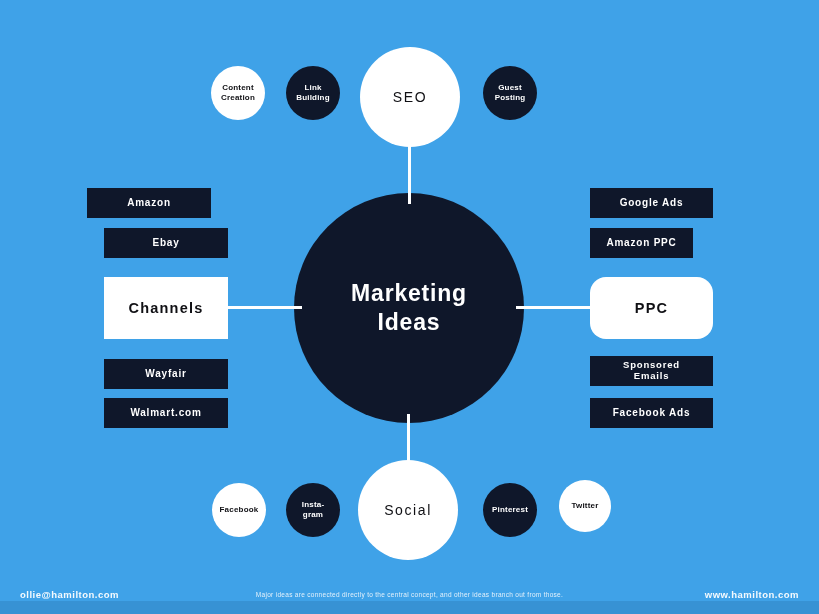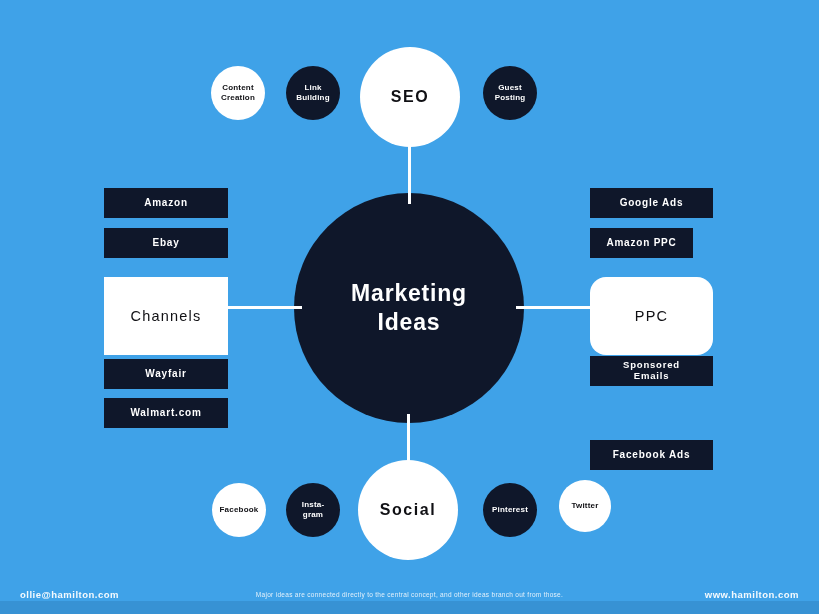--- a/index.html
+++ b/index.html
@@ -27,27 +27,27 @@
   .circle { border-radius:50%; }
   .fill-black { background:#0f172a; color:#ffffff; }
   .fill-white { background:#ffffff; color:#101014; }
   .center-node {
     left:294px; top:193px; width:230px; height:230px;
     font-size:23px; font-weight:bold; letter-spacing:0.8px;
     line-height:1.25; padding:0 44px;
   }
   .main-circle {
     width:100px; height:100px;
-    font-size:16px; font-weight:bold; letter-spacing:1.6px;
+    font-size:14px; font-weight:normal; letter-spacing:1.6px;
   }
   .seo-node    { left:360px; top:47px;  }
   .social-node { left:358px; top:460px; }
   .main-box {
-    width:124px; height:78px;
-    font-size:14.5px; font-weight:normal; letter-spacing:1.2px;
+    width:124px; height:62px;
+    font-size:14.5px; font-weight:bold; letter-spacing:1.2px;
   }
   .channels-node { left:104px; top:277px; }
   .ppc-node      { left:590px; top:277px; width:123px;border-radius:16px; }
   .item-box {
     width:124px; height:30px;
     font-size:10px; font-weight:bold; letter-spacing:0.8px;
     line-height:1.15; padding:0 10px;
   }
   .sat {
     width:54px; height:54px; border-radius:50%;
@@ -106,21 +106,21 @@
   <div class="sat fill-white" style="left:211px; top:66px;">
     <span>Content Creation</span>
   </div>
   <div class="sat fill-black" style="left:286px; top:66px;">
     <span>Link Building</span>
   </div>
   <div class="sat fill-black" style="left:483px; top:66px;">
     <span>Guest Posting</span>
   </div>
 
-  <div class="box fill-black item-box" style="left:104px; top:188px;">
+  <div class="box fill-black item-box" style="left:87px; top:188px;">
     <span>Amazon</span>
   </div>
   <div class="box fill-black item-box" style="left:104px; top:228px;">
     <span>Ebay</span>
   </div>
   <div class="box fill-black item-box" style="left:104px; top:359px;">
     <span>Wayfair</span>
   </div>
   <div class="box fill-black item-box" style="left:104px; top:398px;">
     <span>Walmart.com</span>
@@ -128,21 +128,21 @@
 
   <div class="box fill-black item-box" style="left:590px; top:188px; width:123px;">
     <span>Google Ads</span>
   </div>
   <div class="box fill-black item-box" style="left:590px; top:228px; width:103px;">
     <span>Amazon PPC</span>
   </div>
   <div class="box fill-black item-box" style="left:590px; top:356px; width:123px; font-size:9.5px;">
     <span style="max-width:76px; display:inline-block;">Sponsored Emails</span>
   </div>
-  <div class="box fill-black item-box" style="left:590px; top:398px; width:123px;margin-top:42px;">
+  <div class="box fill-black item-box" style="left:590px; top:398px; width:123px;">
     <span>Facebook Ads</span>
   </div>
 
   <div class="sat fill-white" style="left:212px; top:483px;">
     <span>Facebook</span>
   </div>
   <div class="sat fill-black" style="left:286px; top:483px;">
     <span style="max-width:30px; display:inline-block;">Insta-gram</span>
   </div>
   <div class="sat fill-black" style="left:483px; top:483px;">

